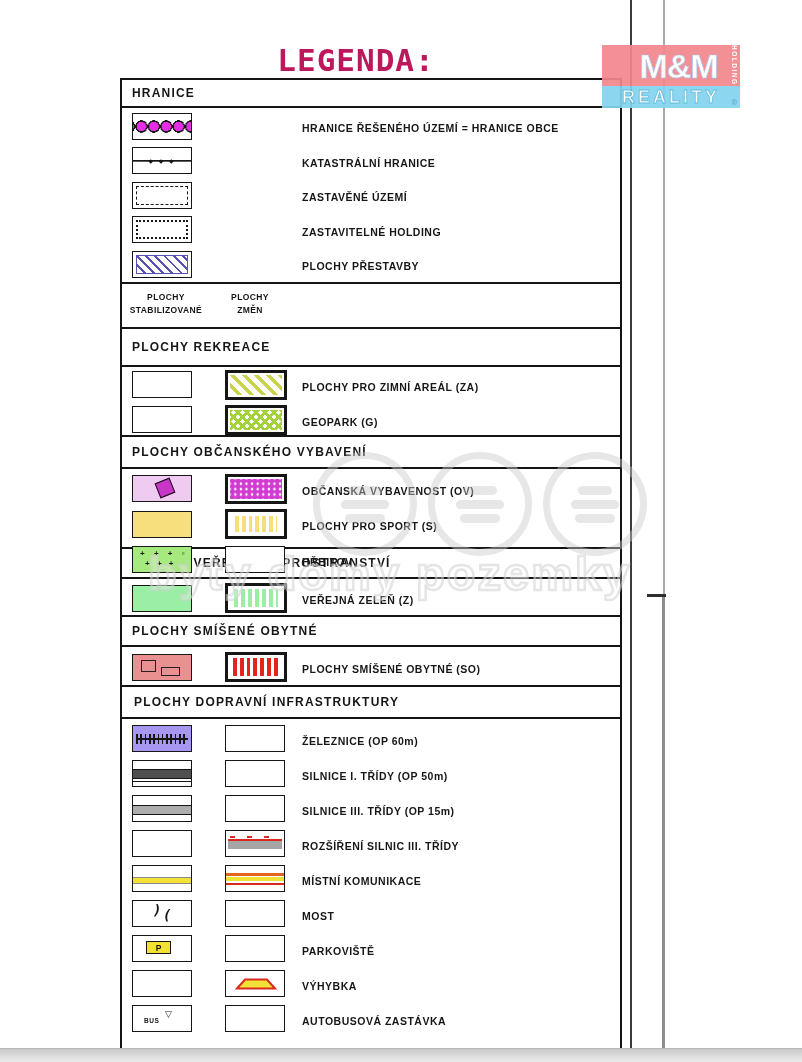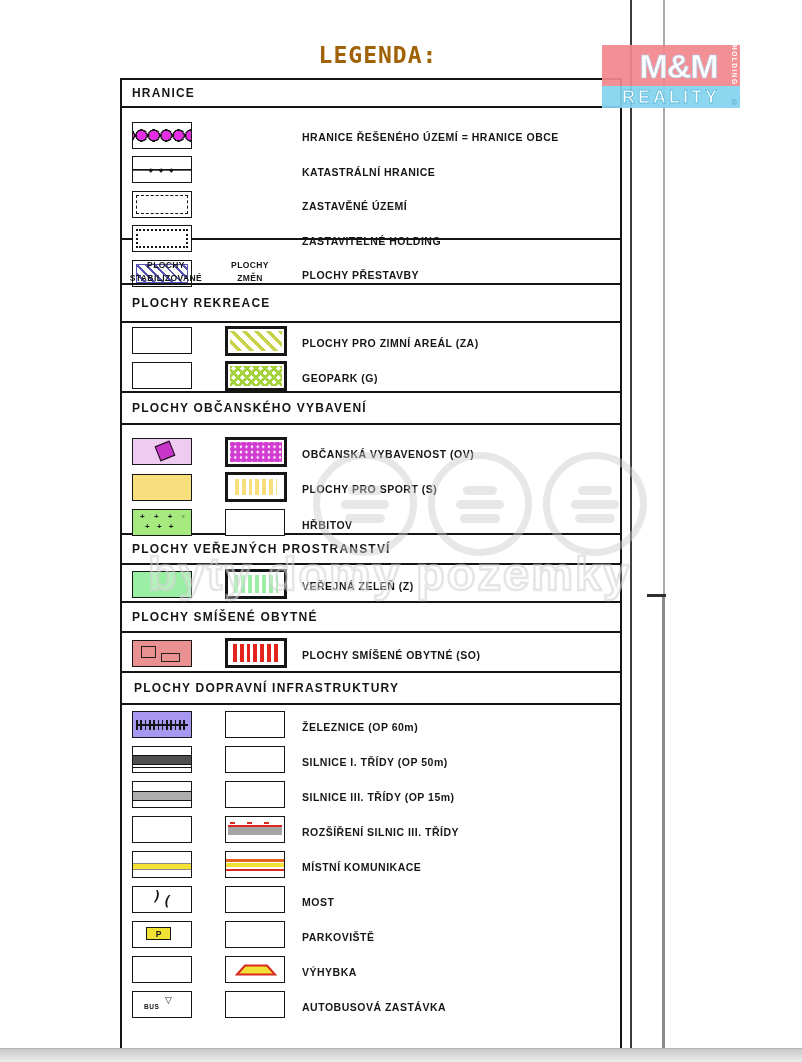--- a/index.html
+++ b/index.html
@@ -7,23 +7,23 @@
   .stage{ position:relative; width:802px; height:1062px; background:#ffffff; overflow:hidden;
           font-family:"Liberation Sans", sans-serif; color:#161616; }
 
   
   .vline-a{ position:absolute; left:630px; top:0; width:2px; height:1050px; background:#3c3c3c; }
   .vline-b1{ position:absolute; left:663px; top:0; width:2px; height:596px; background:#a9a9a9; }
   .vline-b2{ position:absolute; left:662px; top:596px; width:3px; height:454px; background:#8c8c8c; }
   .tick{ position:absolute; left:647px; top:594px; width:19px; height:3px; background:#2e2e2e; }
 
   
-  .title{ position:absolute; left:253px; top:42px; width:250px; text-align:center;
-          font-family:"DejaVu Sans Mono", monospace; font-weight:700; font-size:23px;
-          letter-spacing:1px; color:#a16207; }
+  .title{ position:absolute; left:231px; top:42px; width:250px; text-align:center;
+          font-family:"DejaVu Sans Mono", monospace; font-weight:700; font-size:31px;
+          letter-spacing:1px; color:#be185d; }
 
   
   .logo{ position:absolute; left:602px; top:45px; width:138px; z-index:9; opacity:.92; }
   .logo-top{ position:relative; height:41px; background:#f2878d; display:flex; align-items:center; justify-content:center; }
   .logo-mm{ font-weight:700; font-size:34px; letter-spacing:-1px; color:#fff;
             -webkit-text-stroke:.7px #a9c6e8; line-height:1;padding-left:15px; }
   .logo-holding{ position:absolute; right:2px; top:0; bottom:0; display:flex; align-items:center;
             writing-mode:vertical-rl; font-size:6.5px; font-weight:700; letter-spacing:1.5px; color:#fff; }
   .logo-bottom{ position:relative; height:22px; background:#84d3ef; display:flex; align-items:center; justify-content:center; }
   .logo-reality{ font-weight:700; font-size:18px; letter-spacing:3px; color:#fff; -webkit-text-stroke:.8px #56b6da; line-height:1; }
@@ -39,30 +39,30 @@
             font-size:47px; font-weight:700; letter-spacing:2px; color:rgba(255,255,255,.25);
             -webkit-text-stroke:2.5px rgba(210,207,210,.55); white-space:nowrap; }
 
   
   .legend{ position:absolute; left:120px; top:78px; width:502px; height:990px;
            border:2px solid #141414; background:#fff; z-index:2; }
   .sec-h{ display:flex; align-items:center; padding-left:10px; border-bottom:2px solid #141414;
           font-size:12px; font-weight:700; letter-spacing:1.2px; }
   .sh0{ height:28px; } .sh1{ height:38px; } .sh2{ height:32px; } .sh3{ height:30px; } .sh4{ height:30px; } .sh5{ height:32px;padding-left:12px; }
   .iblock{ border-bottom:2px solid #141414; }
-  .ib0{ height:132px; padding-top:10px; } .ibch{ height:45px; position:relative; }
-  .ib1{ height:70px; } .ib2{ height:110px; padding-top:9px; } .ib3{ height:38px; } .ib4{ height:40px; }
+  .ib0{ height:176px; padding-top:1px; } .ibch{ height:45px; position:relative; }
+  .ib1{ height:70px; } .ib2{ height:80px; padding-top:2px; } .ib3{ height:38px; } .ib4{ height:40px; }
   .ib5{ height:322px; border-bottom:none; padding-top:2px; }
 
   .row{ position:relative; height:35px; display:flex; align-items:center; }
   .ib0 .row{ height:34.5px; } .ib2 .row{ height:35.5px; } .ib3 .row{ height:38px; } .ib4 .row{ height:40px; }
   .lbl{ position:absolute; left:180px; top:50%; transform:translateY(-32%);
         font-size:10.5px; font-weight:700; letter-spacing:.5px; white-space:nowrap; }
 
-  .ch{ position:absolute; top:7px; text-align:center; font-size:8.5px; font-weight:700; letter-spacing:.4px; line-height:1.5;margin-top:12px; }
+  .ch{ position:absolute; top:7px; text-align:center; font-size:8.5px; font-weight:700; letter-spacing:.4px; line-height:1.5; }
   .ch1{ left:0; width:88px; } .ch2{ left:88px; width:80px; }
 
   
   .sw{ position:relative; width:60px; height:27px; background:#fff; border:1.8px solid #161616;
        margin-left:10px; overflow:hidden; flex:0 0 auto; }
   .c2{ margin-left:33px; }
   .sw--thick{ border-width:3px; height:30px; width:62px; }
 
   .t-circles{ background-image:radial-gradient(circle 6.3px at 6.4px 50%, #e52ee5 0 4.7px, #161616 4.8px 6.1px, transparent 6.3px);
               background-size:12.4px 100%; background-repeat:repeat-x; background-position:2px 0; }

